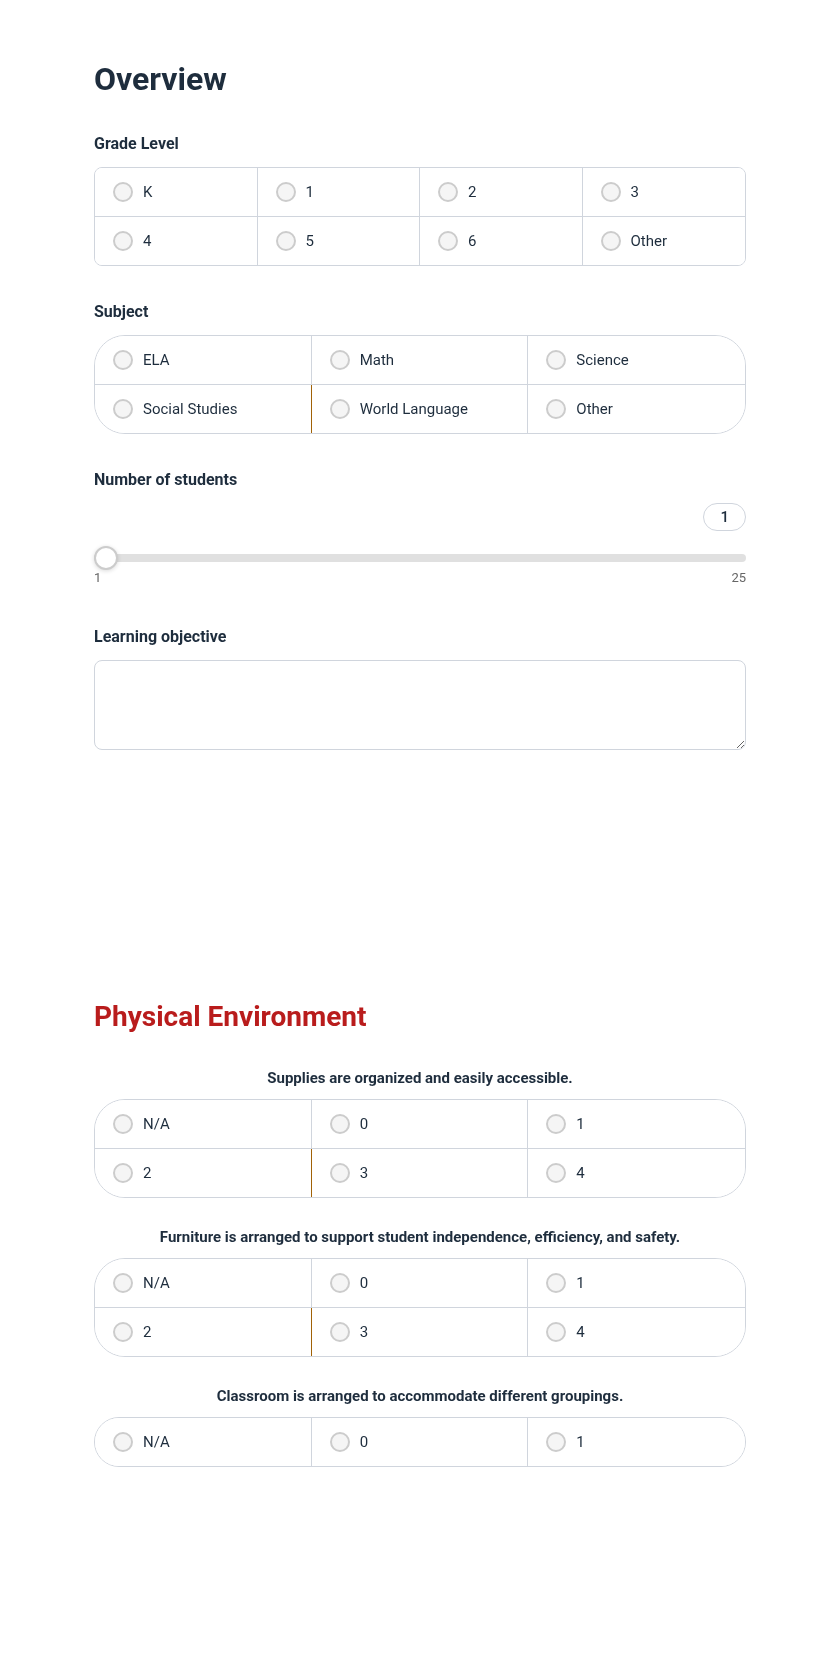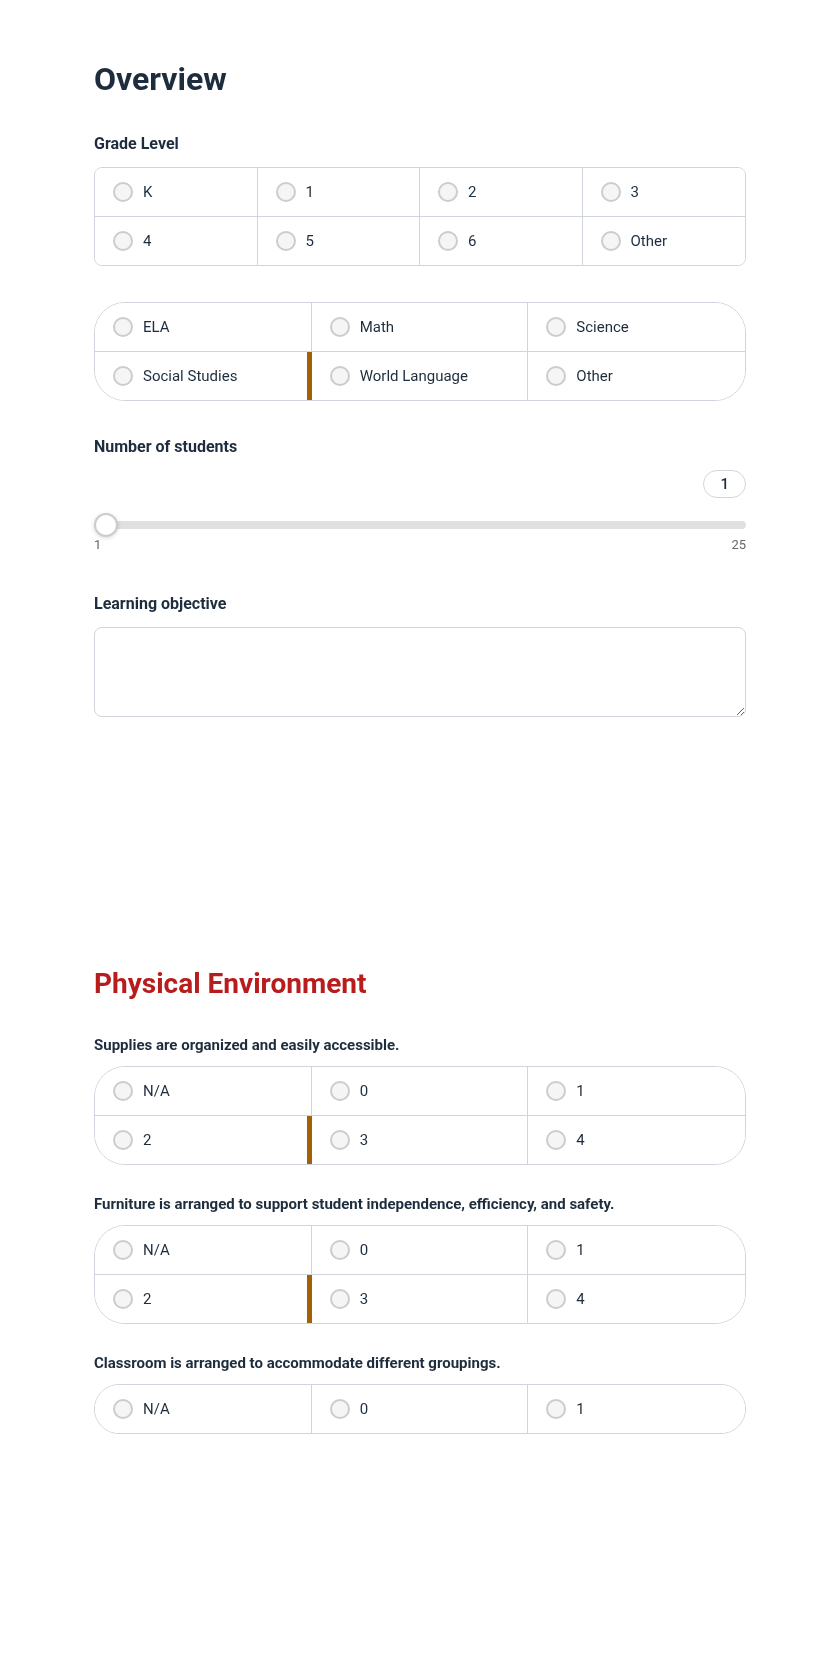--- a/index.html
+++ b/index.html
@@ -61,21 +61,21 @@
       color: #1e2d3d;
     }
     .radio-item:last-child,
     .radio-item:nth-child(4n) {
       border-right: none;
     }
     .radio-grid-3 .radio-item:nth-child(3n) {
       border-right: none;
     }
     .radio-grid-3 .radio-item:nth-child(4n) {
-      border-right: 5px solid #a16207;
+      border-right: 1px solid #a16207;
     }
     .radio-grid-3 .radio-item:nth-last-child(-n+3):nth-child(3n+1) ~ .radio-item,
     .radio-grid-3 .radio-item:nth-last-child(-n+3) {
       border-bottom: none;
     }
     .radio-item:nth-last-child(-n+4):nth-child(4n+1) ~ .radio-item,
     .radio-grid-4 .radio-item:nth-last-child(-n+4) {
       border-bottom: none;
     }
     .radio-circle {
@@ -152,20 +152,21 @@
     }
     
     .section-divider {
       height: 200px;
     }
     .physical-section {
       padding-top: 10px;
     }
     .subsection {
       margin-bottom: 30px;
+      text-align: center;
     }
     .subsection-label {
       font-size: 15px;
       font-weight: 700;
       color: #1e2d3d;
       margin-bottom: 12px;
     }
     
     .radio-grid-3 .no-bottom {
       border-bottom: none;
@@ -214,20 +215,21 @@
           <span>6</span>
         </div>
         <div class="radio-item no-bottom">
           <div class="radio-circle"></div>
           <span>Other</span>
         </div>
       </div>
     </div>
 
     <div class="section">
+      <div class="section-label">Subject</div>
       <div class="radio-grid radio-grid-3">
         <div class="radio-item">
           <div class="radio-circle"></div>
           <span>ELA</span>
         </div>
         <div class="radio-item">
           <div class="radio-circle"></div>
           <span>Math</span>
         </div>
         <div class="radio-item">

